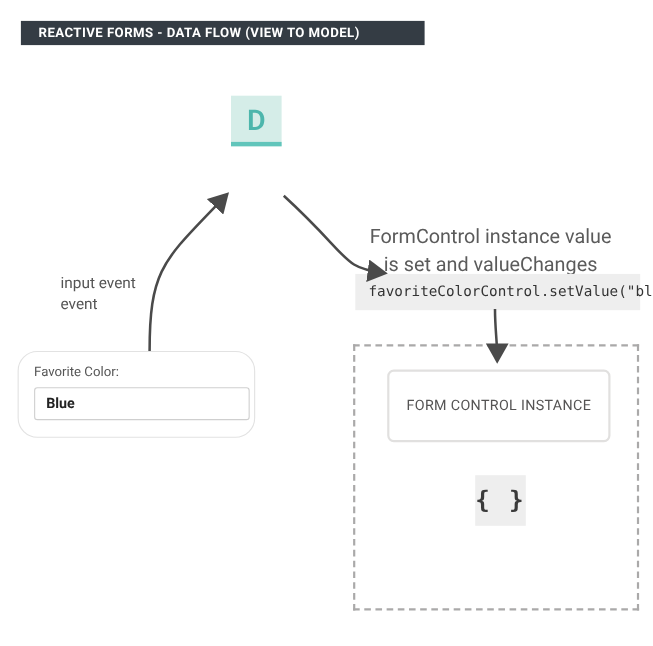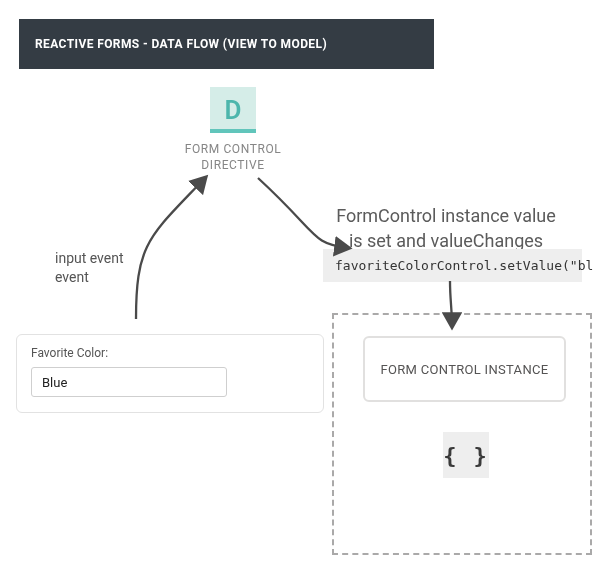--- a/index.html
+++ b/index.html
@@ -8,27 +8,27 @@
     height: 587px;
     font-family: -apple-system, BlinkMacSystemFont, "Segoe UI", Roboto, Arial, sans-serif;
     background: #fff;
     position: relative;
     color: #444;
   }
   .title-bar {
     position: absolute;
     left: 19px;
     top: 19px;
-    width: 415px;
+    width: 367px;
     background: #343c44;
     color: #fff;
     font-size: 12px;
     font-weight: 700;
     letter-spacing: 0.4px;
-    padding: 18px 16px;
+    padding: 4px 16px;
   }
   .directive-block {
     position: absolute;
     left: 178px;
     top: 87px;
     width: 110px;
     text-align: center;
   }
   .directive-icon {
     width: 46px;
@@ -90,46 +90,46 @@
     width: 96px;
     font-size: 14px;
     color: #555;
     text-align: left;
     line-height: 1.35;
   }
   .form-panel {
     position: absolute;
     left: 16px;
     top: 319px;
-    width: 308px;
+    width: 216px;
     height: 79px;
     border: 1px solid #e2e2e2;
-    border-radius: 6px;
+    border-radius: 18px;
     background: #fff;
     padding: 11px 14px 14px;
-    margin-top: 15px;
   }
   .form-label {
     font-size: 12px;
     color: #555;
     margin-bottom: 7px;
   }
   .form-input {
     width: 196px;
     height: 30px;
     border: 1px solid #cfcfcf;
     border-radius: 3px;
     padding: 0 10px;
     font-size: 13px;
     color: #222;
     font-family: inherit;
+    font-weight: bold;
   }
   .component-zone {
     position: absolute;
-    left: 332px;
+    left: 321px;
     top: 313px;
     width: 260px;
     height: 242px;
     border: 2px dashed #aaa9a9;
   }
   .instance-box {
     position: absolute;
     left: 29px;
     top: 21px;
     width: 203px;
@@ -181,24 +181,20 @@
 </style>
 </head>
 <body>
 
 <div class="title-bar">REACTIVE FORMS - DATA FLOW (VIEW TO MODEL)</div>
 
 <div class="directive-block">
   <div class="directive-icon">
     <span>D</span>
   </div>
-  <div class="directive-label">
-    <span>FORM CONTROL</span><br>
-    <span>DIRECTIVE</span>
-  </div>
 </div>
 
 <div class="note-text">FormControl instance value is set and valueChanges event fires</div>
 
 <div class="code-box">favoriteColorControl.setValue("blue")</div>
 
 <div class="event-text">
   <span>input event</span><br>
   <span>event</span>
 </div>

